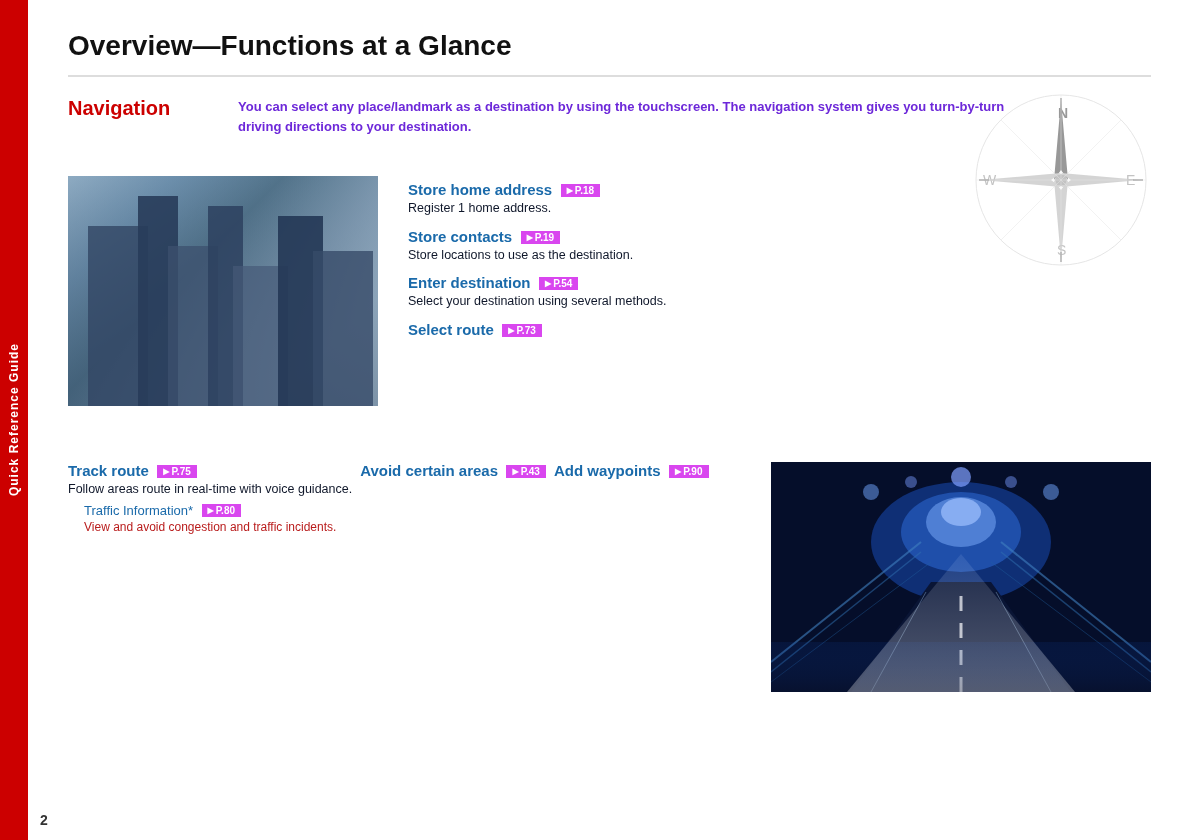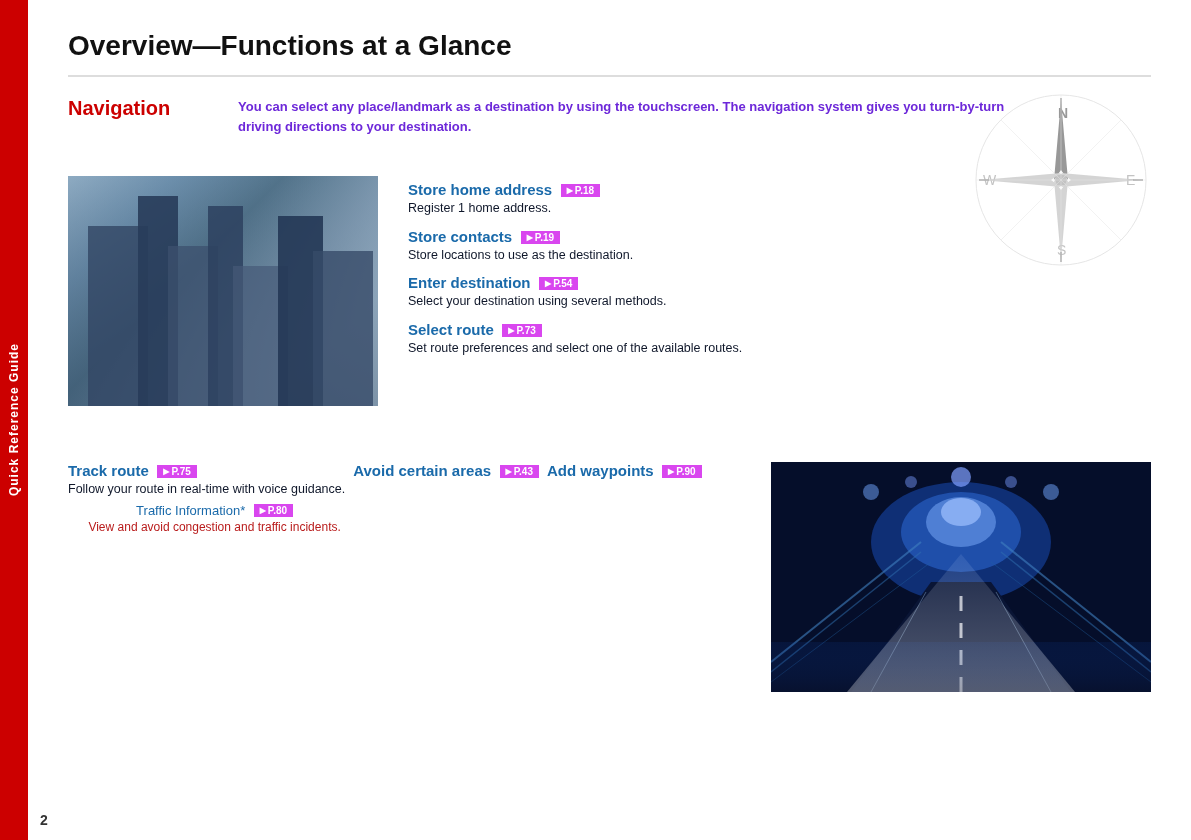--- a/index.html
+++ b/index.html
@@ -223,21 +223,20 @@
       width: 60%;
       height: 60%;
       background: linear-gradient(180deg, rgba(200,220,255,0.1) 0%, rgba(255,255,255,0.3) 100%);
       clip-path: polygon(0 100%, 50% 0, 100% 100%);
     }
 
     .traffic-section {
       margin-left: 16px;
       margin-top: 2px;
       margin-bottom: 0;
-      text-align: center;
     }
 
     .traffic-title {
       font-size: 13px;
       font-weight: normal;
       color: #1a6aaa;
       display: inline;
     }
 
     .traffic-desc {
@@ -312,34 +311,33 @@
 
         <div class="feature-item">
           <span class="feature-title">Enter destination</span>
           <span class="page-badge">P.54</span>
           <span class="feature-desc">Select your destination using several methods.</span>
         </div>
 
         <div class="feature-item">
           <span class="feature-title">Select route</span>
           <span class="page-badge">P.73</span>
-          <span class="feature-desc">Set route preferences and select one of the available routes.</span>
         </div>
 
       </div>
     </div>
 
     <div class="bottom-block">
 
       <div class="bottom-features">
 
         <div class="feature-item">
           <span class="feature-title">Track route</span>
           <span class="page-badge">P.75</span>
-          <span class="feature-desc">Follow your route in real-time with voice guidance.</span>
+          <span class="feature-desc">Follow areas route in real-time with voice guidance.</span>
 
           
           <div class="traffic-section">
             <span class="traffic-title">Traffic Information*</span>
             <span class="page-badge">P.80</span>
             <span class="traffic-desc">View and avoid congestion and traffic incidents.</span>
           </div>
         </div>
 
         <div style="height:6px;"></div>

